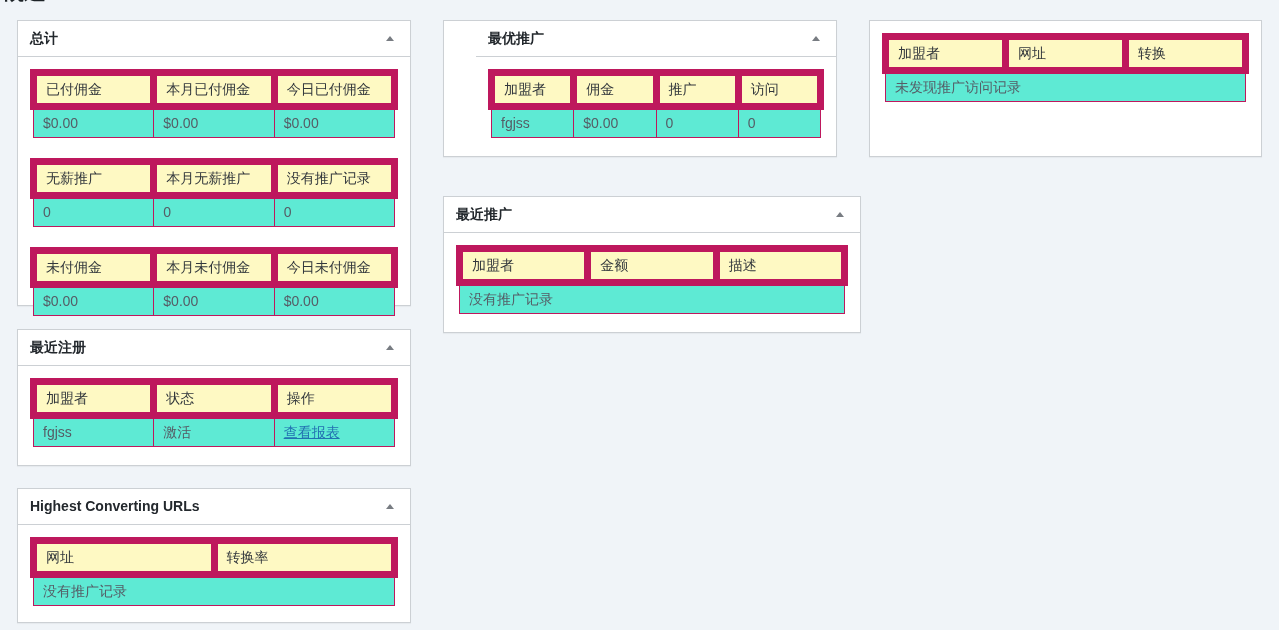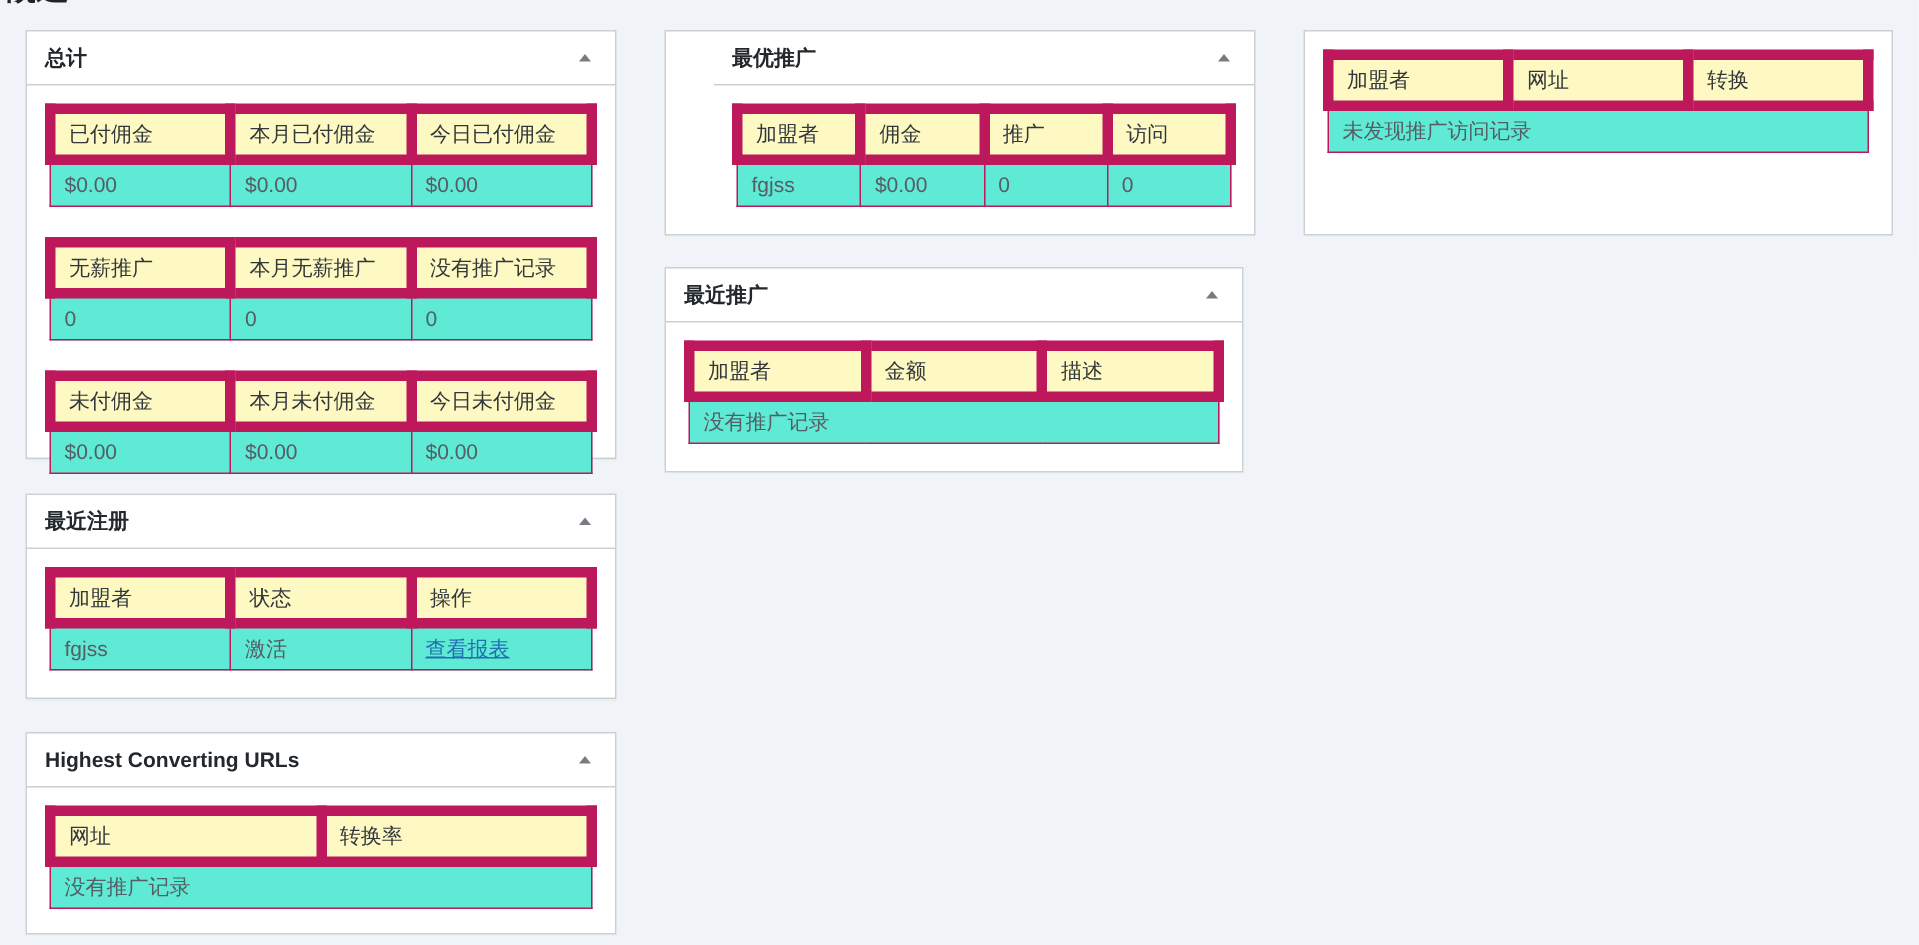--- a/index.html
+++ b/index.html
@@ -101,21 +101,21 @@
   }
   a.report-link {
     color: #2271b1;
     text-decoration: underline;
   }
   
   #panel-totals            { left: 17px;  top: 20px;  width: 394px; height: 286px; }
   #panel-recent-regs       { left: 17px;  top: 329px; width: 394px; height: 137px; }
   #panel-hc-urls           { left: 17px;  top: 488px; width: 394px; height: 135px; }
   #panel-top-affiliates    { left: 443px; top: 20px;  width: 394px; height: 137px; padding-left: 32px; }
-  #panel-recent-referrals  { left: 443px; top: 178px; width: 386px; height: 137px; }
+  #panel-recent-referrals  { left: 443px; top: 196px; width: 418px; height: 137px; }
   #panel-recent-visits     { left: 869px; top: 20px;  width: 393px; height: 137px; }
 </style>
 </head>
 <body>
 
 <div class="canvas">
 
   <div class="title-clip">
     <h1>概述</h1>
   </div>

